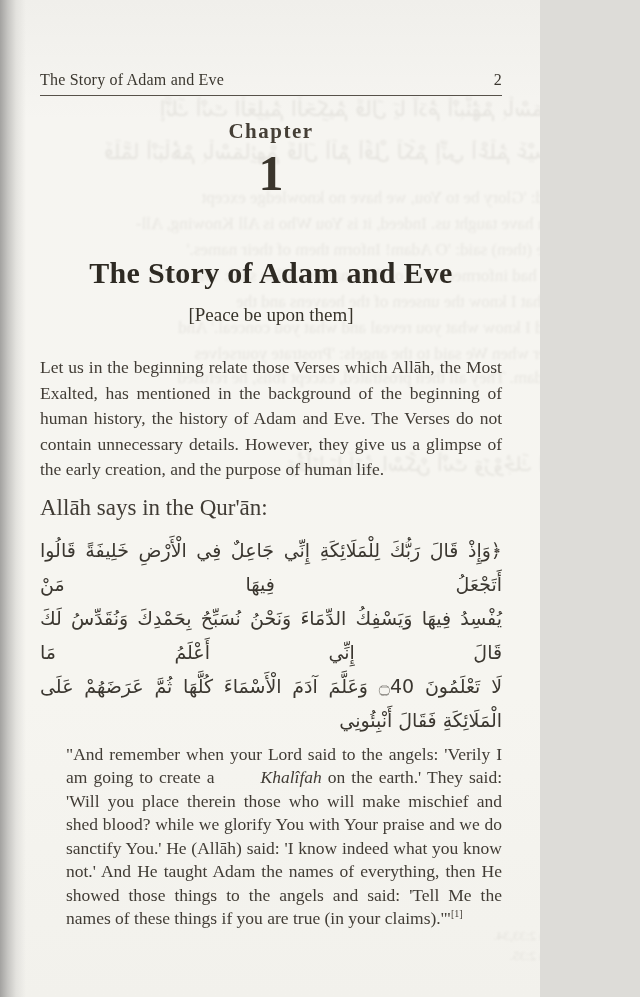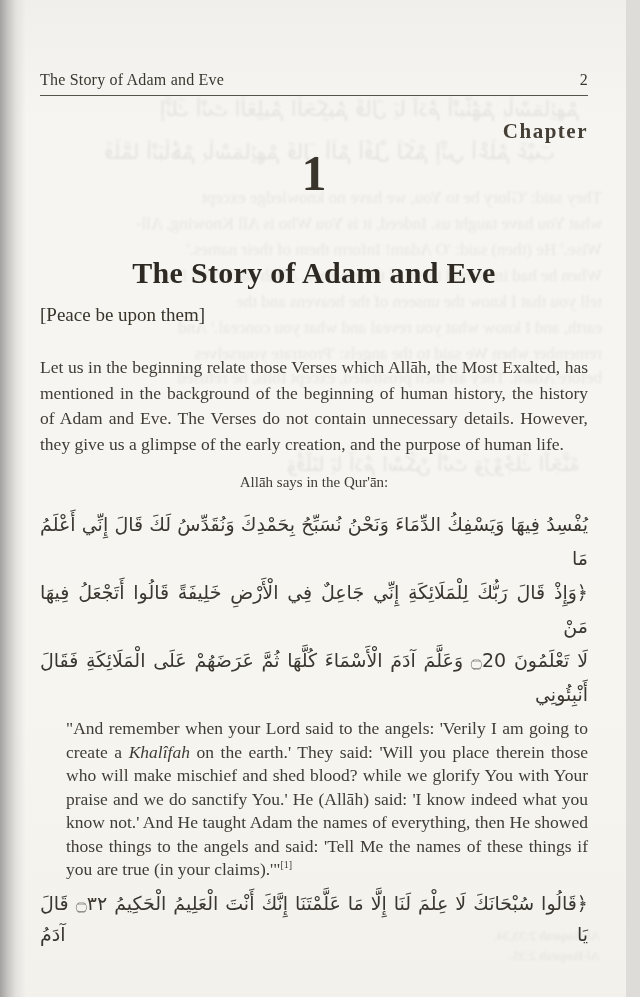--- a/index.html
+++ b/index.html
@@ -1,17 +1,17 @@
 <!DOCTYPE html>
 <html><head>
 <meta charset="utf-8">
 <style>
   html,body{margin:0;padding:0;background:#dddcd8;}
   .page{
-    position:relative;width:626px;height:997px;overflow:hidden;
+    position:relative;width:540px;height:997px;overflow:hidden;
     background:linear-gradient(180deg,#f0efeb 0%,#f6f5f1 12%,#f6f5f0 70%,#f2f1ec 100%);
     font-family:"Liberation Serif",serif;color:#413c35;
   }
   .left-edge{
     position:absolute;left:0;top:0;width:26px;height:100%;
     background:linear-gradient(to right,#a3a2a0 0%,#c6c5c2 30%,#e3e2de 62%,rgba(246,245,241,0) 100%);
     pointer-events:none;
   }
   .ghost-layer{position:absolute;inset:0;pointer-events:none;}
   .ghost-line{
@@ -20,43 +20,43 @@
     font-family:"Liberation Serif",serif;
   }
   .ghost-line.ar{font-family:"DejaVu Sans",sans-serif;opacity:.12;}
   .content{position:absolute;inset:0;padding:0 38px 0 40px;}
   .running-header{
     display:flex;justify-content:space-between;align-items:baseline;
     margin-top:70px;font-size:16px;line-height:20px;color:#3b372f;letter-spacing:.2px;
   }
   .header-rule{margin-top:5px;border-top:1.6px solid #57524a;}
   .chapter-label{
-    margin-top:22px;text-align:right;font-size:21px;line-height:26px;
+    margin-top:22px;text-align:center;font-size:21px;line-height:26px;
     font-weight:bold;letter-spacing:1.5px;color:#453f36;
   }
   .chapter-number{
     margin-top:2px;text-align:center;font-size:50px;line-height:54px;
     font-weight:bold;color:#3a352c;
   }
   .chapter-title{
     margin:54px 0 0;text-align:center;font-size:30px;line-height:38px;
     font-weight:bold;color:#2e2a23;letter-spacing:.3px;
   }
-  .chapter-subtitle{margin-top:10px;font-size:19px;line-height:25px;color:#38342b;}
+  .chapter-subtitle{margin-top:10px;text-align:center;font-size:19px;line-height:25px;color:#38342b;}
   .body-par{margin:28px 0 12px;font-size:17.5px;line-height:25.5px;text-align:justify;}
-  .lead-in{margin:4px 0 12px;font-size:15px;line-height:26px;text-align:center;}
+  .lead-in{margin:4px 0 12px;font-size:23px;line-height:26px;}
   .arabic-block{margin-top:6px;direction:rtl;color:#3b3730;}
   .arabic-block .ar-line{
     font-family:"DejaVu Sans",sans-serif;font-size:19px;line-height:34px;
     text-align:justify;text-align-last:justify;
   }
   .arabic-1 .ar-line:last-child{text-align-last:right;}
   .arabic-2 .ar-line{line-height:31px;}
   .translation{margin:6px 0 0 26px;font-size:17.5px;line-height:23.5px;text-align:justify;}
-  .translation i{font-style:italic;}
+  .translation i{font-style:italic;margin-left:40px;}
   sup{vertical-align:super;font-size:10px;line-height:0;}
 </style>
 </head>
 <body>
 
 <div class="page">
   <div class="ghost-layer">
       <div class="ghost-line ar" style="top: 97px; left: 60px; width: 520px; font-size: 21px;">إِنَّكَ أَنْتَ الْعَلِيمُ الْحَكِيمُ قَالَ يَا آدَمُ أَنْبِئْهُمْ بِأَسْمَائِهِمْ</div>
       <div class="ghost-line ar" style="top: 140px; left: 85px; width: 470px; font-size: 21px;">فَلَمَّا أَنْبَأَهُمْ بِأَسْمَائِهِمْ قَالَ أَلَمْ أَقُلْ لَكُمْ إِنِّي أَعْلَمُ غَيْبَ</div>
       <div class="ghost-line" style="top: 188px; left: 42px; width: 560px; font-size: 17px;">They said: 'Glory be to You, we have no knowledge except</div>
@@ -85,25 +85,24 @@
     <div class="chapter-number">1</div>
 
     <h1 class="chapter-title">The Story of Adam and Eve</h1>
     <div class="chapter-subtitle">[Peace be upon them]</div>
 
     <p class="body-par">Let us in the beginning relate those Verses which Allāh, the Most Exalted, has mentioned in the background of the beginning of human history, the history of Adam and Eve. The Verses do not contain unnecessary details. However, they give us a glimpse of the early creation, and the purpose of human life.</p>
 
     <p class="lead-in">Allāh says in the Qur'ān:</p>
 
     <div class="arabic-block arabic-1">
+        <div class="ar-line">﴿وَإِذْ قَالَ رَبُّكَ لِلْمَلَائِكَةِ إِنِّي جَاعِلٌ فِي الْأَرْضِ خَلِيفَةً قَالُوا أَتَجْعَلُ فِيهَا مَنْ</div>
         <div class="ar-line">يُفْسِدُ فِيهَا وَيَسْفِكُ الدِّمَاءَ وَنَحْنُ نُسَبِّحُ بِحَمْدِكَ وَنُقَدِّسُ لَكَ قَالَ إِنِّي أَعْلَمُ مَا</div>
-        <div class="ar-line">﴿وَإِذْ قَالَ رَبُّكَ لِلْمَلَائِكَةِ إِنِّي جَاعِلٌ فِي الْأَرْضِ خَلِيفَةً قَالُوا أَتَجْعَلُ فِيهَا مَنْ</div>
-        <div class="ar-line">لَا تَعْلَمُونَ ۝20 وَعَلَّمَ آدَمَ الْأَسْمَاءَ كُلَّهَا ثُمَّ عَرَضَهُمْ عَلَى الْمَلَائِكَةِ فَقَالَ أَنْبِئُونِي</div>
+        <div class="ar-line">لَا تَعْلَمُونَ ۝40 وَعَلَّمَ آدَمَ الْأَسْمَاءَ كُلَّهَا ثُمَّ عَرَضَهُمْ عَلَى الْمَلَائِكَةِ فَقَالَ أَنْبِئُونِي</div>
       </div>
 
     <p class="translation"><span>"And remember when your Lord said to the angels: 'Verily I am going to create a </span><i>Khalîfah</i><span> on the earth.' They said: 'Will you place therein those who will make mischief and shed blood? while we glorify You with Your praise and we do sanctify You.' He (Allāh) said: 'I know indeed what you know not.' And He taught Adam the names of everything, then He showed those things to the angels and said: 'Tell Me the names of these things if you are true (in your claims).'"</span><sup class="fn-ref">[1]</sup></p>
 
     <div class="arabic-block arabic-2">
-        <div class="ar-line">﴿قَالُوا سُبْحَانَكَ لَا عِلْمَ لَنَا إِلَّا مَا عَلَّمْتَنَا إِنَّكَ أَنْتَ الْعَلِيمُ الْحَكِيمُ ۝٣٢ قَالَ يَا آدَمُ</div>
       </div>
 
   </div>
 </div>
 
 </body></html>

